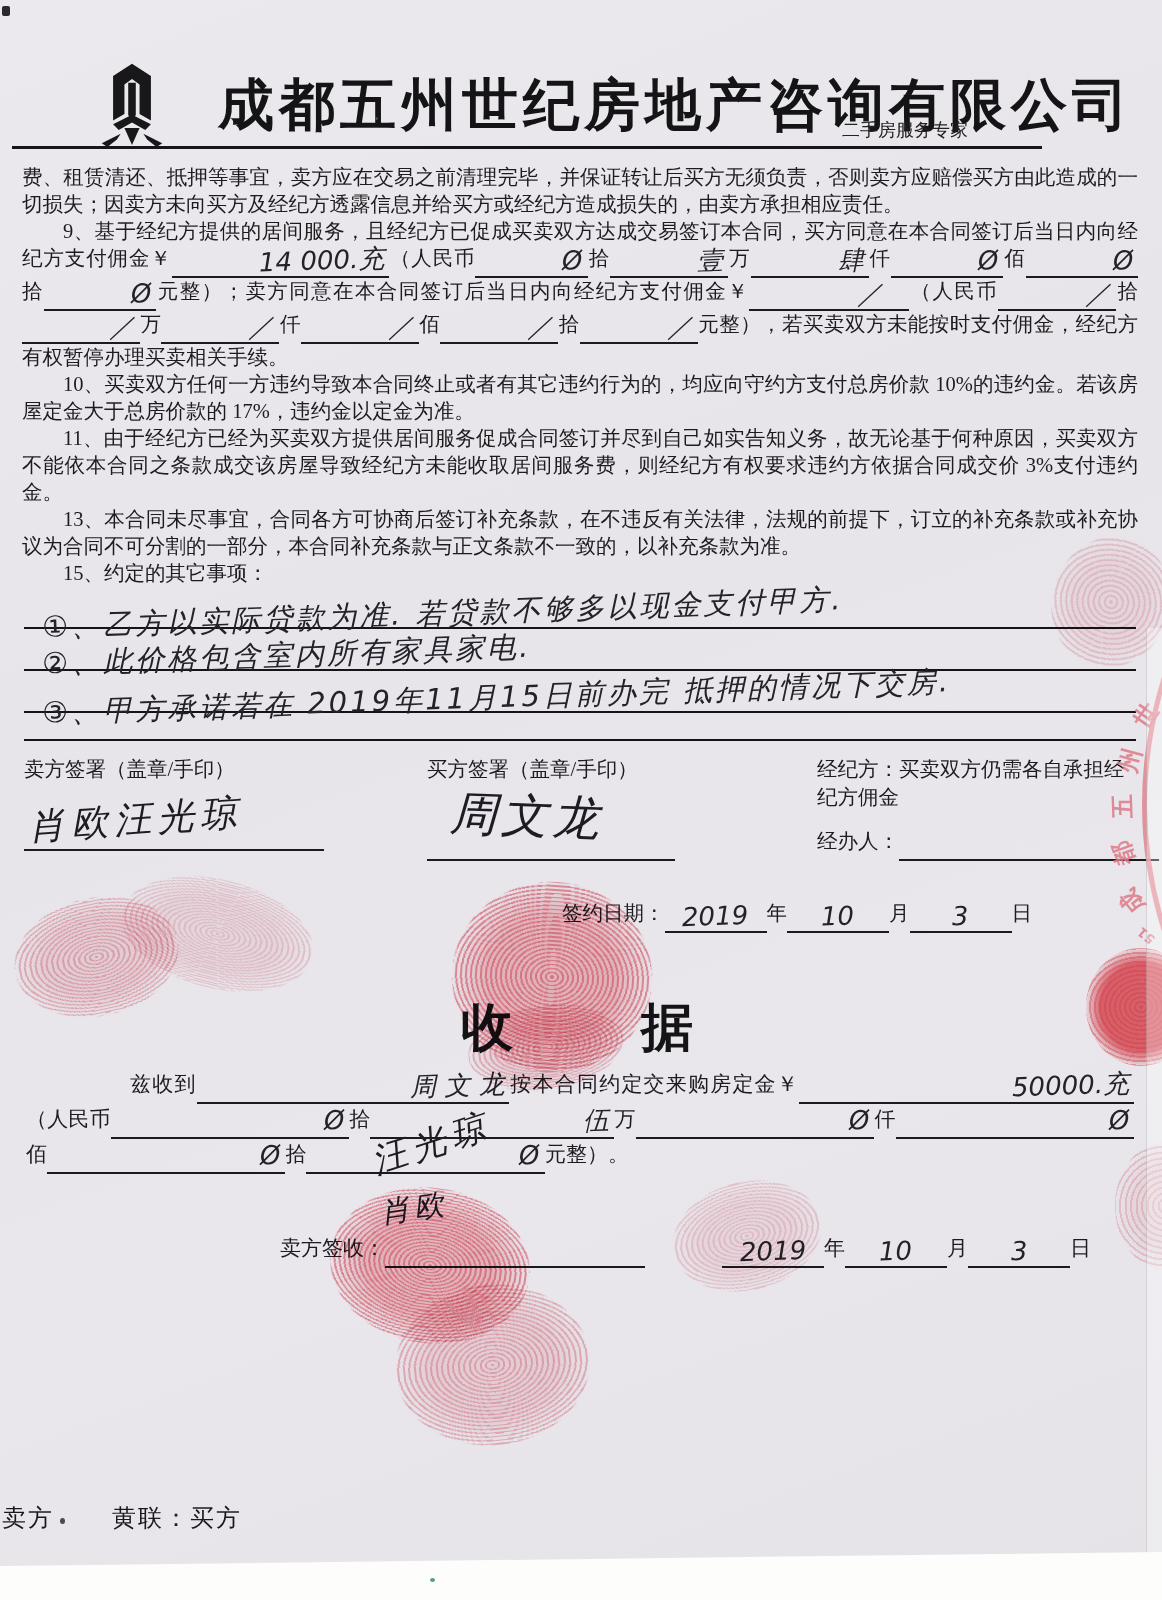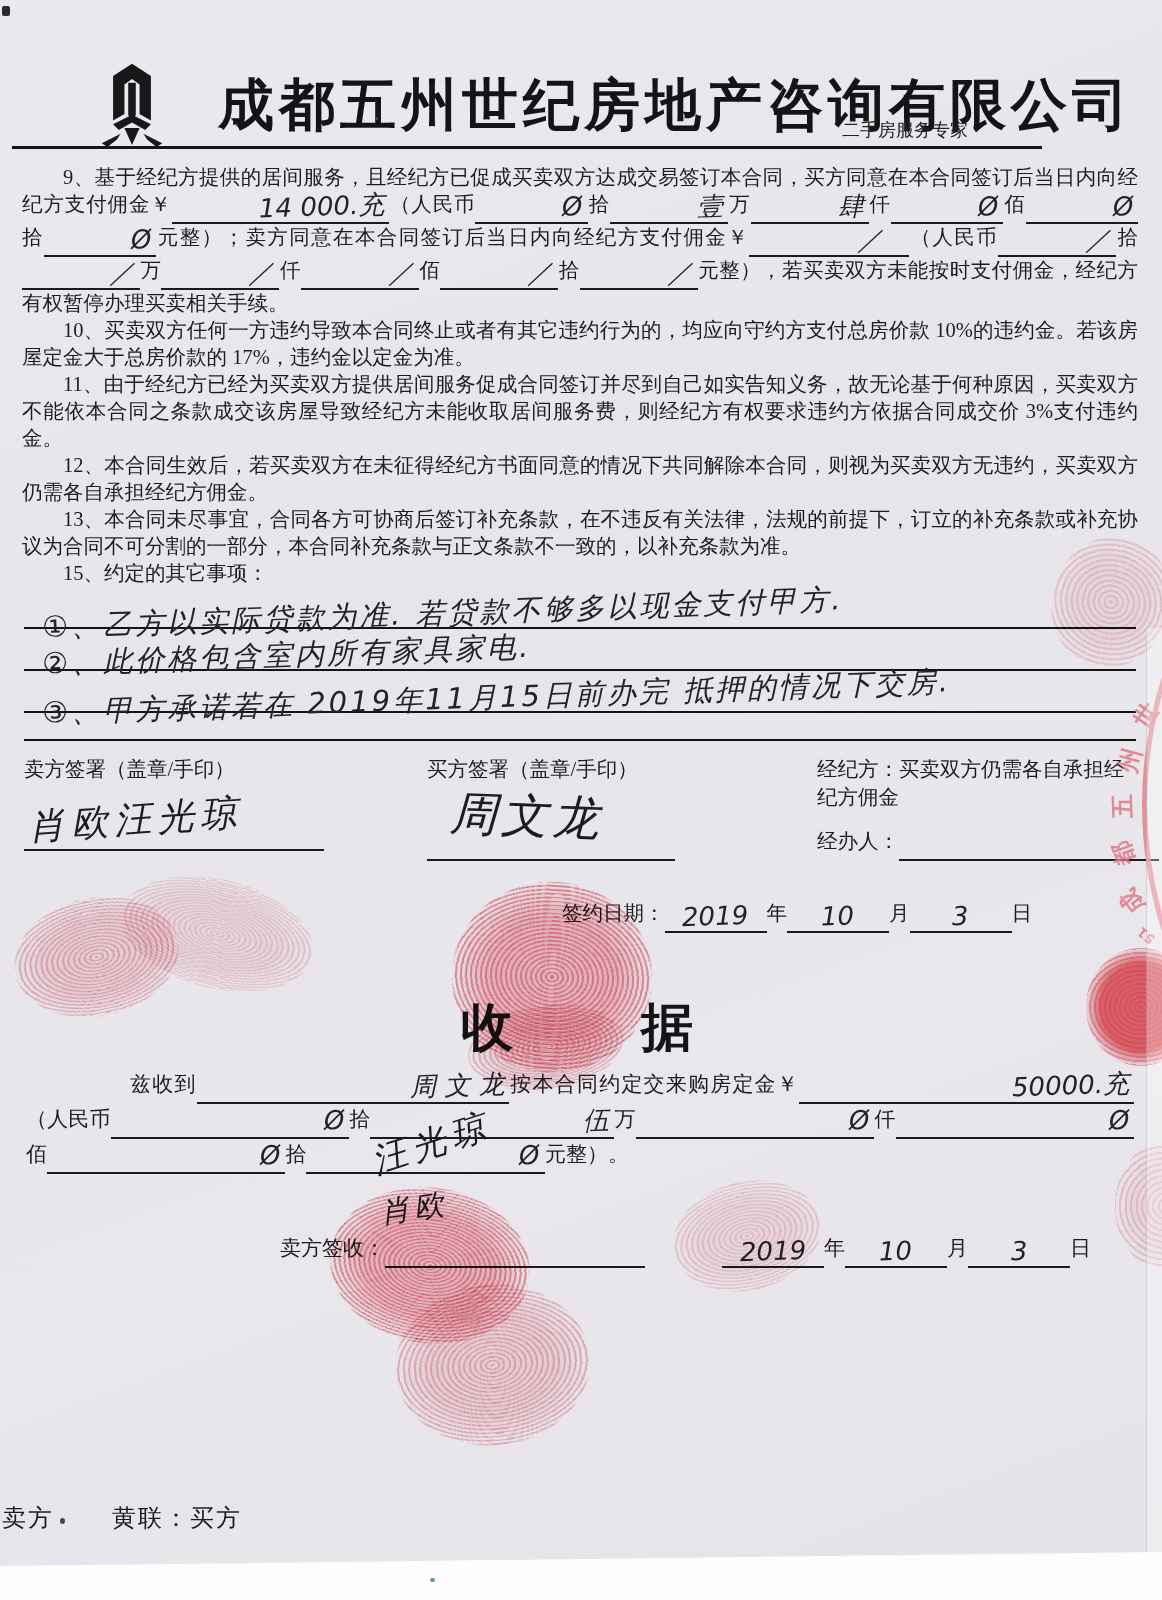--- a/index.html
+++ b/index.html
@@ -83,24 +83,24 @@
         <polygon points="42,72 58,72 50,90" fill="#18171a"></polygon>
         <polygon points="18,88 38,78 34,84 24,92" fill="#18171a"></polygon>
         <polygon points="82,88 62,78 66,84 76,92" fill="#18171a"></polygon>
       </svg>
       <div class="coname">成都五州世纪房地产咨询有限公司</div>
       <div class="tagline">二手房服务专家</div>
       <div class="hdr-rule"></div>
     </div>
 
     <div class="doc">
+      <p class="clause noindent">费、租赁清还、抵押等事宜，卖方应在交易之前清理完毕，并保证转让后买方无须负责，否则卖方应赔偿买方由此造成的一切损失；因卖方未向买方及经纪方透露信息并给买方或经纪方造成损失的，由卖方承担相应责任。</p>
       <p class="clause"><span>9、基于经纪方提供的居间服务，且经纪方已促成买卖双方达成交易签订本合同，买方同意在本合同签订后当日内向经纪方支付佣金￥</span><span class="blank seg-bw"><i class="hw">14 000.充</i></span><span>（人民币</span><span class="blank"><i class="hw">Ø</i></span><span>拾</span><span class="blank"><i class="hw">壹</i></span><span>万</span><span class="blank"><i class="hw">肆</i></span><span>仟</span><span class="blank"><i class="hw">Ø</i></span><span>佰</span><span class="blank"><i class="hw">Ø</i></span><span>拾</span><span class="blank"><i class="hw">Ø</i></span><span>元整）；卖方同意在本合同签订后当日内向经纪方支付佣金￥</span><span class="blank seg-bw"><i class="hw">／</i></span><span>（人民币</span><span class="blank"><i class="hw">／</i></span><span>拾</span><span class="blank"><i class="hw">／</i></span><span>万</span><span class="blank"><i class="hw">／</i></span><span>仟</span><span class="blank"><i class="hw">／</i></span><span>佰</span><span class="blank"><i class="hw">／</i></span><span>拾</span><span class="blank"><i class="hw">／</i></span><span>元整），若买卖双方未能按时支付佣金，经纪方有权暂停办理买卖相关手续。</span></p>
       <p class="clause">10、买卖双方任何一方违约导致本合同终止或者有其它违约行为的，均应向守约方支付总房价款 10%的违约金。若该房屋定金大于总房价款的 17%，违约金以定金为准。</p>
       <p class="clause">11、由于经纪方已经为买卖双方提供居间服务促成合同签订并尽到自己如实告知义务，故无论基于何种原因，买卖双方不能依本合同之条款成交该房屋导致经纪方未能收取居间服务费，则经纪方有权要求违约方依据合同成交价 3%支付违约金。</p>
-      <p class="clause">12、本合同生效后，若买卖双方在未征得经纪方书面同意的情况下共同解除本合同，则视为买卖双方无违约，买卖双方仍需各自承担经纪方佣金。</p>
       <p class="clause">13、本合同未尽事宜，合同各方可协商后签订补充条款，在不违反有关法律，法规的前提下，订立的补充条款或补充协议为合同不可分割的一部分，本合同补充条款与正文条款不一致的，以补充条款为准。</p>
       <p class="clause">15、约定的其它事项：</p>
       <div class="hw-line">
         <span class="hw">①、乙方以实际贷款为准. 若贷款不够多以现金支付甲方.</span>
       </div>
       <div class="hw-line">
         <span class="hw">②、此价格包含室内所有家具家电.</span>
       </div>
       <div class="hw-line">
         <span class="hw">③、甲方承诺若在 2019年11月15日前办完 抵押的情况下交房.</span>

